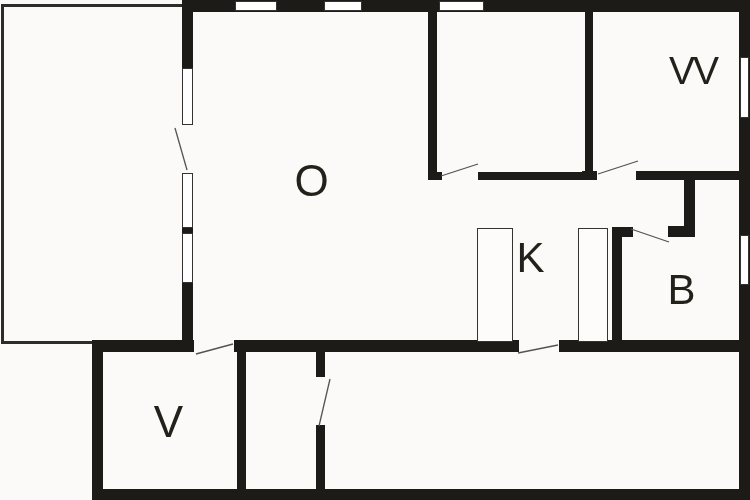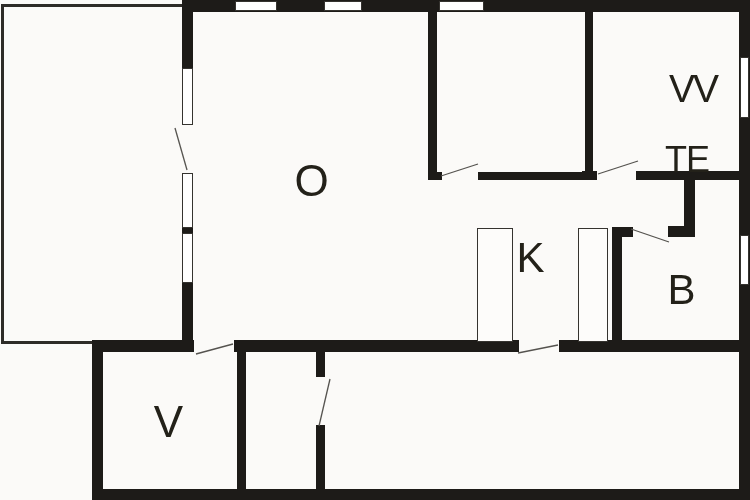--- a/index.html
+++ b/index.html
@@ -72,19 +72,18 @@
     <line x1="175" y1="128" x2="187" y2="170" stroke="#55534f" stroke-width="1.3"></line>
     <line x1="196" y1="354" x2="233" y2="344" stroke="#55534f" stroke-width="1.3"></line>
     <line x1="330" y1="379" x2="319" y2="426" stroke="#55534f" stroke-width="1.3"></line>
     <line x1="518" y1="353" x2="558" y2="345" stroke="#55534f" stroke-width="1.3"></line>
     <line x1="441" y1="176" x2="478" y2="164" stroke="#55534f" stroke-width="1.3"></line>
     <line x1="598" y1="174" x2="638" y2="161" stroke="#55534f" stroke-width="1.3"></line>
     <line x1="631" y1="229" x2="669" y2="242" stroke="#55534f" stroke-width="1.3"></line>
   </svg>
 
   <div class="room-label" style="left:311px;top:181px;font-size:44px;">O</div>
-  <div class="room-label" style="left:693px;top:88px;font-size:39px;letter-spacing:-2px;">VV</div>
-  <div class="room-label" style="left:687px;top:160px;font-size:36px;">TE</div>
+  <div class="room-label" style="left:693px;top:70px;font-size:39px;letter-spacing:-2px;">VV</div>
   <div class="room-label" style="left:530px;top:258px;font-size:42px;">K</div>
   <div class="room-label" style="left:681px;top:290px;font-size:42px;">B</div>
   <div class="room-label" style="left:168px;top:422px;font-size:44px;">V</div>
 
 </div>
 
 </body></html>

